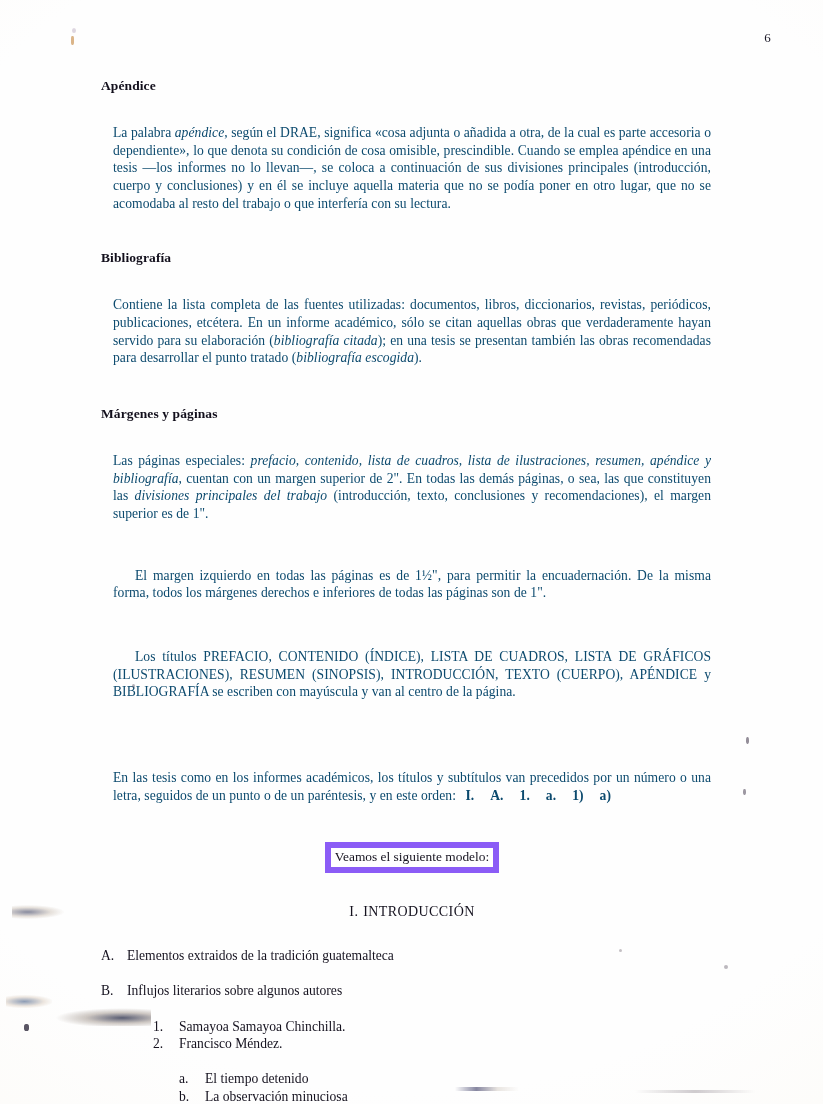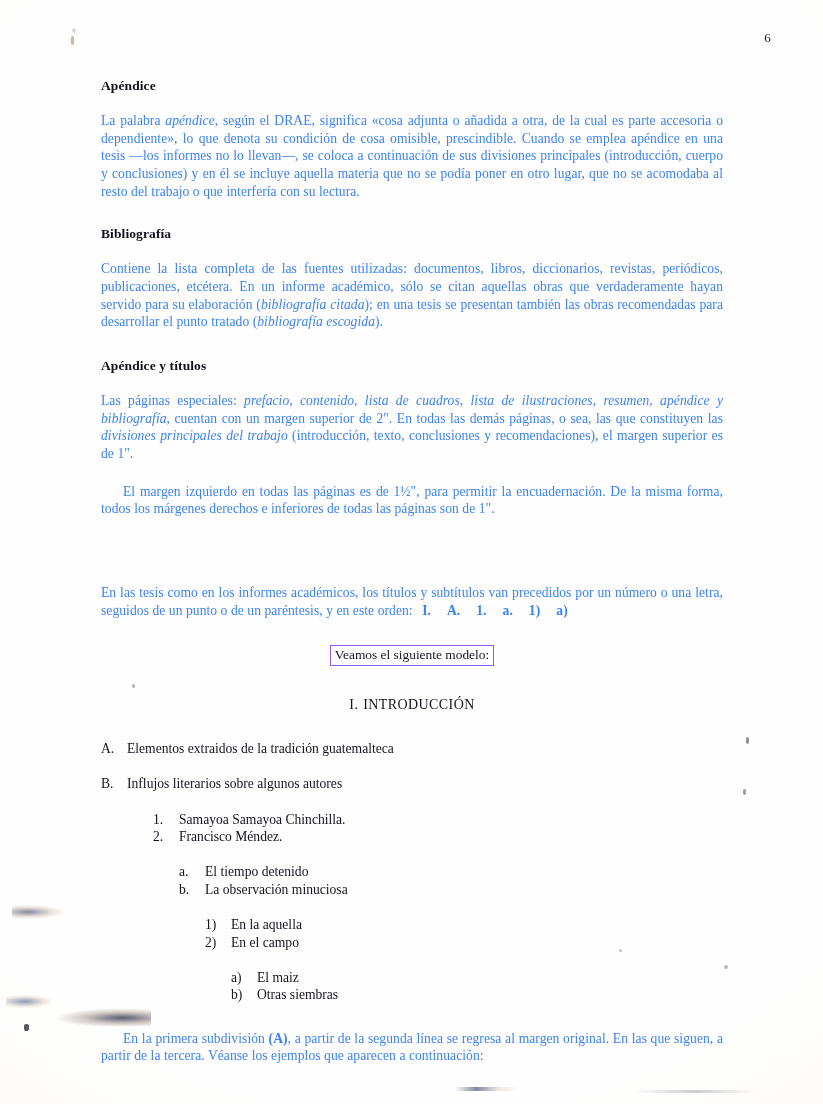--- a/index.html
+++ b/index.html
@@ -52,40 +52,40 @@
     font-size: 13.5px;
     font-weight: bold;
     margin: 0;
     letter-spacing: 0.1px;
     color: #120f1c;
   }
 
   p.body {
     font-size: 13.6px;
     line-height: 1.30;
-    margin: 0;
+    margin: 12px;
     text-align: justify;
-    color: #3b82f6;
+    color: #0c4a6e;
     letter-spacing: 0.05px;
   }
   p.body.indent { text-indent: 22px; }
 
   .i { font-style: italic; }
   .b { font-weight: bold; }
 
   .order-seq { font-weight: bold; }
   .order-seq span { display: inline-block; }
 
   
   .boxed-wrap {
     text-align: center;
   }
   .boxed {
     display: inline-block;
-    border: 1px solid #8b5cf6;
+    border: 6px solid #8b5cf6;
     padding: 1px 4px 2px 4px;
     font-size: 13.4px;
     line-height: 1.15;
     color: #15121f;
     background: #ffffff;
   }
 
   .center-head {
     text-align: center;
     font-size: 14px;
@@ -201,26 +201,27 @@
     <h2 class="sec-head">Apéndice</h2>
     <div class="gap-lg"></div>
     <p class="body"><span>La palabra </span><span class="i">apéndice</span><span>, según el DRAE, significa «cosa adjunta o añadida a otra, de la cual es parte accesoria o dependiente», lo que denota su condición de cosa omisible, prescindible.  Cuando se emplea apéndice en una tesis —los informes no lo llevan—, se coloca a continuación de sus divisiones principales (introducción, cuerpo y conclusiones) y en él se incluye aquella materia que no se podía poner en otro lugar, que no se acomodaba al resto del trabajo o que interfería con su lectura.</span></p>
 
     <div style="height:26px"></div>
     <h2 class="sec-head">Bibliografía</h2>
     <div class="gap-lg"></div>
     <p class="body"><span>Contiene la lista completa de las fuentes utilizadas: documentos, libros, diccionarios, revistas, periódicos, publicaciones, etcétera.  En un informe académico, sólo se citan aquellas obras que verdaderamente hayan servido para su elaboración (</span><span class="i">bibliografía citada</span><span>); en una tesis se presentan también las obras recomendadas para desarrollar el punto tratado (</span><span class="i">bibliografía escogida</span><span>).</span></p>
 
     <div style="height:27px"></div>
-    <h2 class="sec-head">Apéndice y títulos</h2>
+    <h2 class="sec-head">Márgenes y páginas</h2>
     <div class="gap-lg"></div>
     <p class="body"><span>Las páginas especiales: </span><span class="i">prefacio, contenido, lista de cuadros, lista de ilustraciones, resumen, apéndice y bibliografía</span><span>, cuentan con un margen superior de 2".  En todas las demás páginas, o sea, las que constituyen las </span><span class="i">divisiones principales del trabajo</span><span> (introducción, texto, conclusiones y recomendaciones), el margen superior es de 1".</span></p>
     <div style="height:20px"></div>
     <p class="body indent"><span>El margen izquierdo en todas las páginas es de 1½", para permitir la encuadernación.  De la misma forma, todos los márgenes derechos e inferiores de todas las páginas son de 1".</span></p>
     <div style="height:22px"></div>
+    <p class="body indent"><span>Los títulos PREFACIO, CONTENIDO (ÍNDICE), LISTA DE CUADROS, LISTA DE GRÁFICOS (ILUSTRACIONES), RESUMEN (SINOPSIS), INTRODUCCIÓN, TEXTO (CUERPO), APÉNDICE y BIBLIOGRAFÍA se escriben con mayúscula y van al centro de la página.</span></p>
 
     <div style="height:26px"></div>
     <div class="gap-lg"></div>
     <p class="body">
       <span><span>En las tesis como en los informes académicos, los títulos y subtítulos van precedidos por un número o una letra, seguidos de un punto o de un paréntesis, y en este orden: </span></span><span class="order-seq"><span style="margin-left: 6px;">I.</span><span style="margin-left: 16px;">A.</span><span style="margin-left: 16px;">1.</span><span style="margin-left: 16px;">a.</span><span style="margin-left: 16px;">1)</span><span style="margin-left: 16px;">a)</span></span>
     </p>
 
     <div style="height:26px"></div>
     <div class="boxed-wrap">
       <span class="boxed">Veamos el siguiente modelo:</span>

